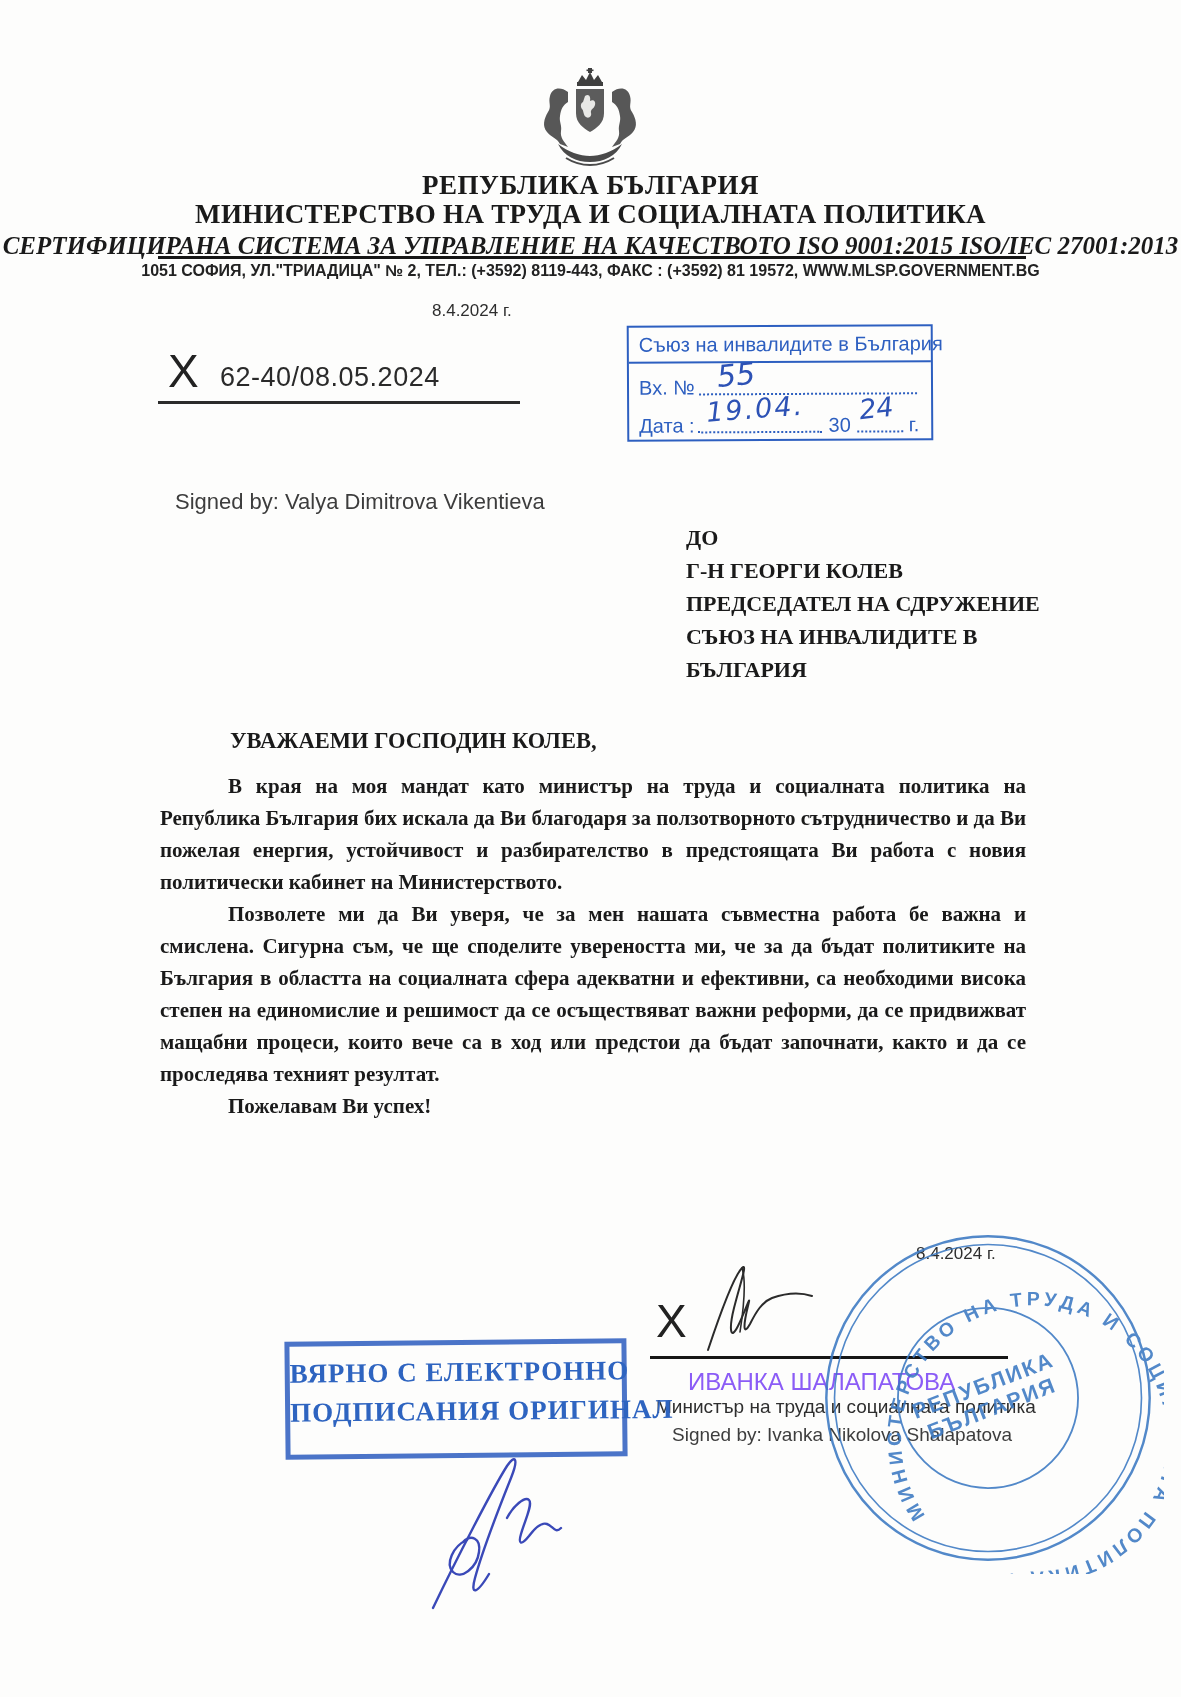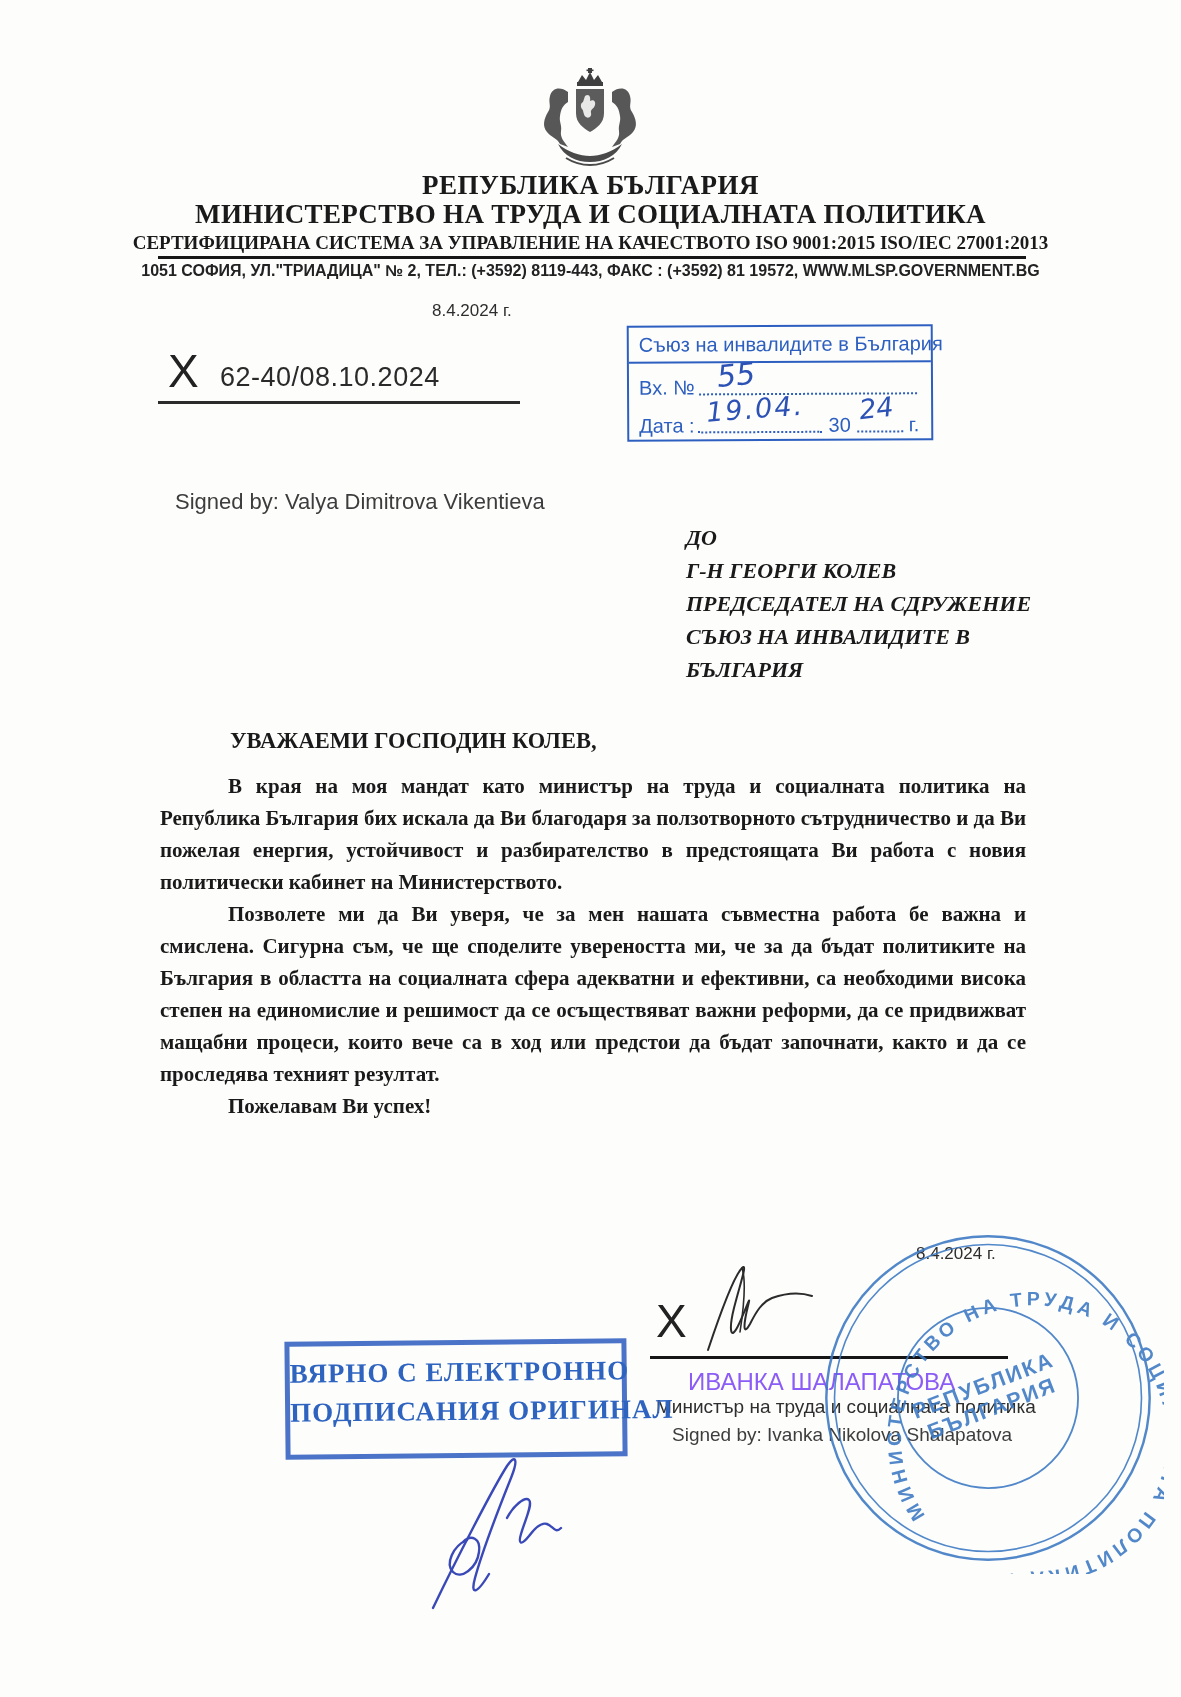--- a/index.html
+++ b/index.html
@@ -4,21 +4,21 @@
 <style>
   html,body{margin:0;padding:0;background:#e9e9e9;}
   .page{position:relative;width:1181px;height:1697px;background:#fdfdfc;margin:0 auto;
         font-family:"Liberation Serif",serif;color:#1a1a1a;overflow:hidden;}
   .abs{position:absolute;}
   .center{left:0;width:1181px;text-align:center;}
 
   
   .country{top:170px;font-size:27px;font-weight:bold;letter-spacing:.5px;}
   .ministry{top:199px;font-size:27px;font-weight:bold;letter-spacing:.3px;}
-  .cert{top:232px;font-size:19px;font-weight:600;}
+  .cert{top:232px;font-size:25px;font-style:italic;font-weight:600;}
   .hrule{top:256px;left:158px;width:868px;height:3px;background:#161616;}
   .addr{top:262px;font-size:16px;font-family:"Liberation Sans",sans-serif;font-weight:600;color:#222;}
 
   
   .date-top{top:301px;left:432px;font-size:17px;font-family:"Liberation Sans",sans-serif;color:#2e2e2e;}
   .x-top{top:344px;left:168px;font-size:46px;font-family:"Liberation Sans",sans-serif;color:#222;}
   .refnum{top:362px;left:220px;font-size:27px;font-family:"Liberation Sans",sans-serif;color:#2a2a2a;letter-spacing:.5px;}
   .ref-underline{top:401px;left:158px;width:362px;height:3px;background:#2b2b2b;}
   .signed-top{top:489px;left:175px;font-size:22px;font-family:"Liberation Sans",sans-serif;color:#3d3d3d;}
 
@@ -30,21 +30,21 @@
   .dots{flex:1;border-bottom:2px dotted #2d5fc0;margin:0 4px 4px;position:relative;height:22px;}
   .dots.short{flex:0 0 46px;}
   .hand{font-family:"DejaVu Sans",sans-serif;font-style:italic;color:#2d52b5;position:absolute;}
   .hand.h55{top:-14px;left:18px;font-size:30px;transform:rotate(-5deg);}
   .hand.h1904{top:-16px;left:8px;font-size:27px;transform:rotate(-4deg);letter-spacing:2px;}
   .hand.h24{top:-16px;left:2px;font-size:27px;transform:rotate(-6deg);}
   .estamp .yr{margin:0 2px;}
 
   
   .recipient{top:521px;left:686px;font-size:22px;font-weight:bold;line-height:33px;}
-  .recipient div{white-space:nowrap;font-style:italic;}
+  .recipient div{white-space:nowrap;}
 
   
   .body{top:728px;left:160px;width:866px;}
   .salutation{font-size:22.5px;font-weight:bold;margin:0 0 16px 70px;}
   .body p{margin:0;font-size:21px;line-height:32px;text-align:justify;text-indent:68px;font-weight:bold;}
   .body p.closing{text-align:left;}
 
   
   .date-bottom{top:1244px;left:916px;font-size:17px;font-family:"Liberation Sans",sans-serif;color:#2e2e2e;}
   .x-bottom{top:1294px;left:656px;font-size:46px;font-family:"Liberation Sans",sans-serif;color:#222;}
@@ -90,21 +90,21 @@
   </svg>
 
   <div class="abs center country">РЕПУБЛИКА БЪЛГАРИЯ</div>
   <div class="abs center ministry">МИНИСТЕРСТВО НА ТРУДА И СОЦИАЛНАТА ПОЛИТИКА</div>
   <div class="abs center cert">СЕРТИФИЦИРАНА СИСТЕМА ЗА УПРАВЛЕНИЕ НА КАЧЕСТВОТО  ISO 9001:2015   ISO/IEC 27001:2013</div>
   <div class="abs hrule"></div>
   <div class="abs center addr">1051 СОФИЯ, УЛ."ТРИАДИЦА" № 2, ТЕЛ.: (+3592) 8119-443, ФАКС : (+3592) 81 19572, WWW.MLSP.GOVERNMENT.BG</div>
 
   <div class="abs date-top">8.4.2024 г.</div>
   <div class="abs x-top">X</div>
-  <div class="abs refnum">62-40/08.10.2024</div>
+  <div class="abs refnum">62-40/08.05.2024</div>
   <div class="abs ref-underline"></div>
   <div class="abs signed-top">Signed by: Valya Dimitrova Vikentieva</div>
 
   <div class="abs estamp">
     <div class="org">Съюз на инвалидите в България</div>
     <div class="row">
       <span>Вх. №</span>
       <span class="dots">
         <span class="hand h55">55</span>
       </span>

